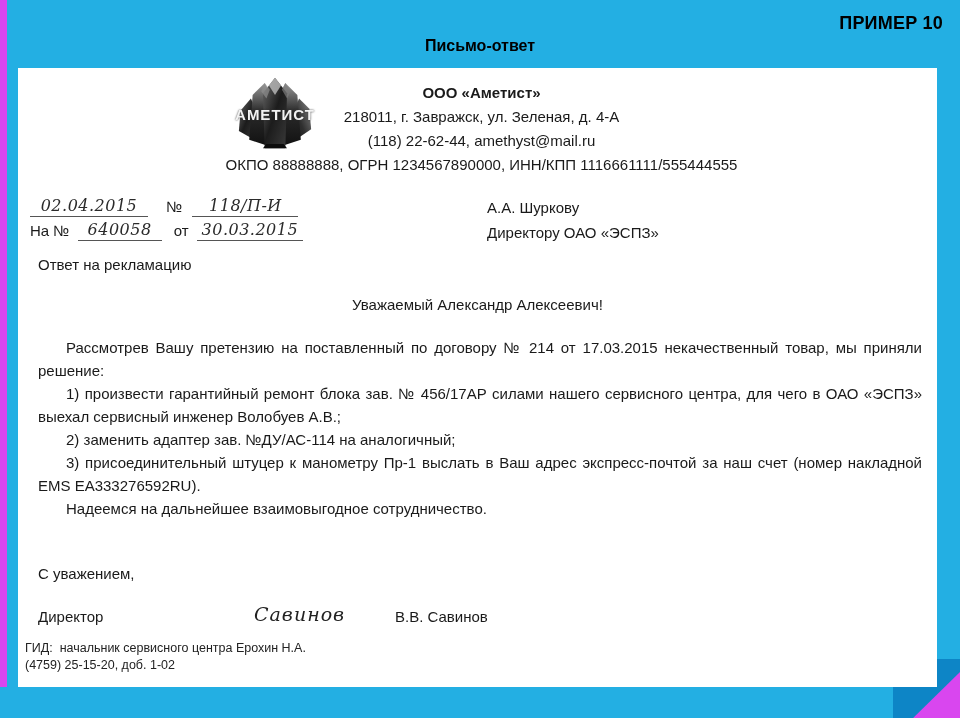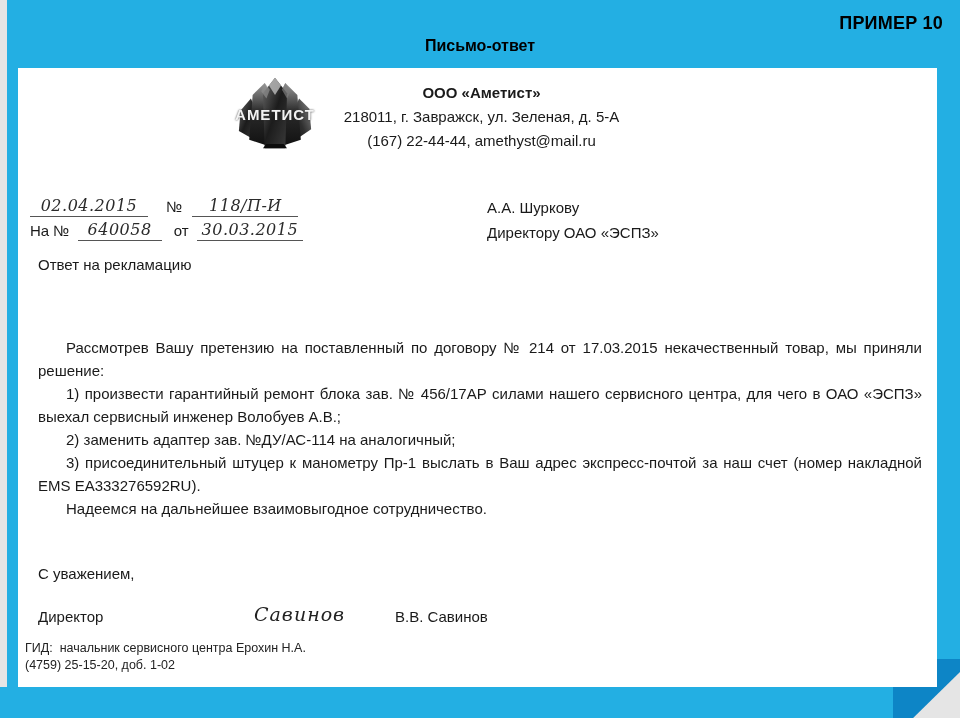--- a/index.html
+++ b/index.html
@@ -1,21 +1,21 @@
 <!DOCTYPE html>
 <html><head>
 <meta charset="utf-8">
 <style>
   * { margin: 0; padding: 0; box-sizing: border-box; }
   html, body { background: #ffffff; }
   .canvas {
     position: relative;
     width: 960px;
     height: 718px;
-    background: #e5e5e5;
+    background: #d946ef;
     overflow: hidden;
     font-family: "Liberation Sans", sans-serif;
     color: #1a1a1a;
   }
   
   .band { position: absolute; background: #23afe3; }
   .band-top    { left: 7px;   top: 0;     width: 953px; height: 68px; }
   .band-left   { left: 7px;   top: 0;     width: 11px;  height: 690px; }
   .band-right  { left: 937px; top: 0;     width: 23px;  height: 659px; }
   .band-bottom { left: 0;     top: 687px; width: 893px; height: 31px; }
@@ -136,22 +136,23 @@
         <polygon points="50,2 64,20 62,84 38,84 36,20" fill="url(#g1)"></polygon>
         <polygon points="50,2 57,11 50,22 43,11" fill="#b5b5b5" opacity="0.85"></polygon>
         <polygon points="38,8 44,16 40,26 34,18" fill="#8f8f8f" opacity="0.7"></polygon>
         <polygon points="62,8 68,18 64,26 58,16" fill="#7d7d7d" opacity="0.7"></polygon>
         <polygon points="36,84 64,84 60,79 40,79" fill="#0c0c0c"></polygon>
       </svg>
       <div class="logo-label">АМЕТИСТ</div>
     </div>
 
     <div class="lh-line lh-company">ООО «Аметист»</div>
-    <div class="lh-line lh-address">218011, г. Завражск, ул. Зеленая, д. 5-А</div>
-    <div class="lh-line lh-contacts">(167) 22-44-44, amethyst@mail.ru</div>
+    <div class="lh-line lh-address">218011, г. Завражск, ул. Зеленая, д. 4-А</div>
+    <div class="lh-line lh-contacts">(118) 22-62-44, amethyst@mail.ru</div>
+    <div class="lh-line lh-codes">ОКПО 88888888, ОГРН 1234567890000, ИНН/КПП 1116661111/555444555</div>
 
     <div class="ref">
       <div class="ref-row">
         <span class="field f-date1 script">02.04.2015</span>
         <span class="ref-plain" style="margin-left:14px;">№</span>
         <span class="field f-num script">118/П-И</span>
       </div>
       <div class="ref-row">
         <span class="ref-plain">На №</span>
         <span class="field f-num2 script">640058</span>
@@ -160,20 +161,21 @@
       </div>
     </div>
 
     <div class="addressee">
       <div>А.А. Шуркову</div>
       <div>Директору ОАО «ЭСПЗ»</div>
     </div>
 
     <div class="subject">Ответ на рекламацию</div>
 
+    <div class="salutation">Уважаемый Александр Алексеевич!</div>
 
     <div class="body-text">
       <p>Рассмотрев Вашу претензию на поставленный по договору № 214 от 17.03.2015 некачественный товар, мы приняли решение:</p>
       <p>1) произвести гарантийный ремонт блока зав. № 456/17АР силами нашего сервисного центра, для чего в ОАО «ЭСПЗ» выехал сервисный инженер Волобуев А.В.;</p>
       <p>2) заменить адаптер зав. №ДУ/АС-114 на аналогичный;</p>
       <p>3) присоединительный штуцер к манометру Пр-1 выслать в Ваш адрес экспресс-почтой за наш счет (номер накладной EMS EA333276592RU).</p>
       <p>Надеемся на дальнейшее взаимовыгодное сотрудничество.</p>
     </div>
 
     <div class="regards">С уважением,</div>

